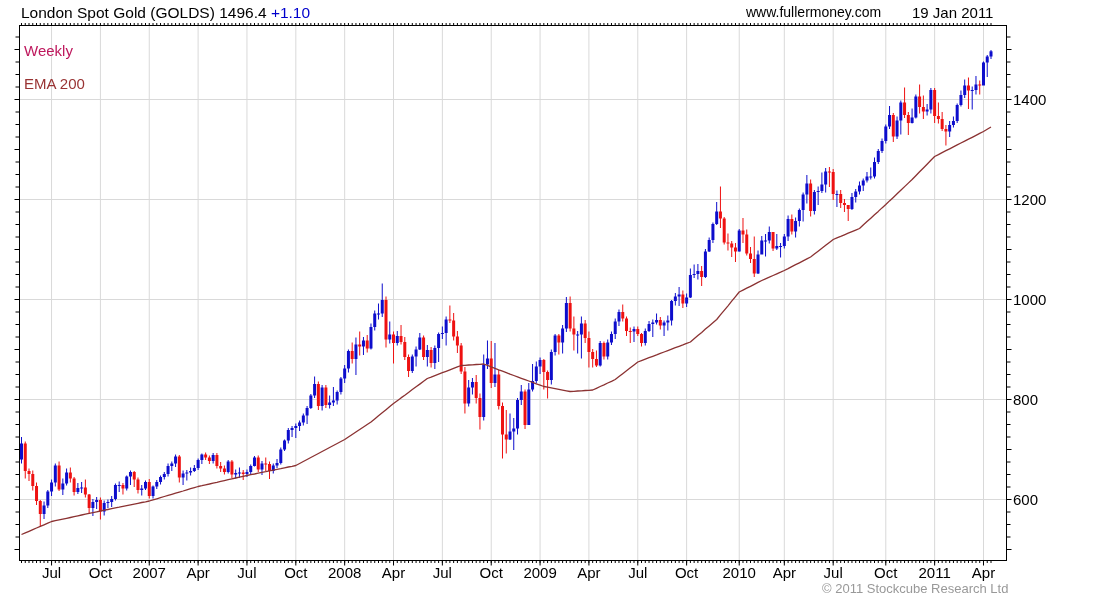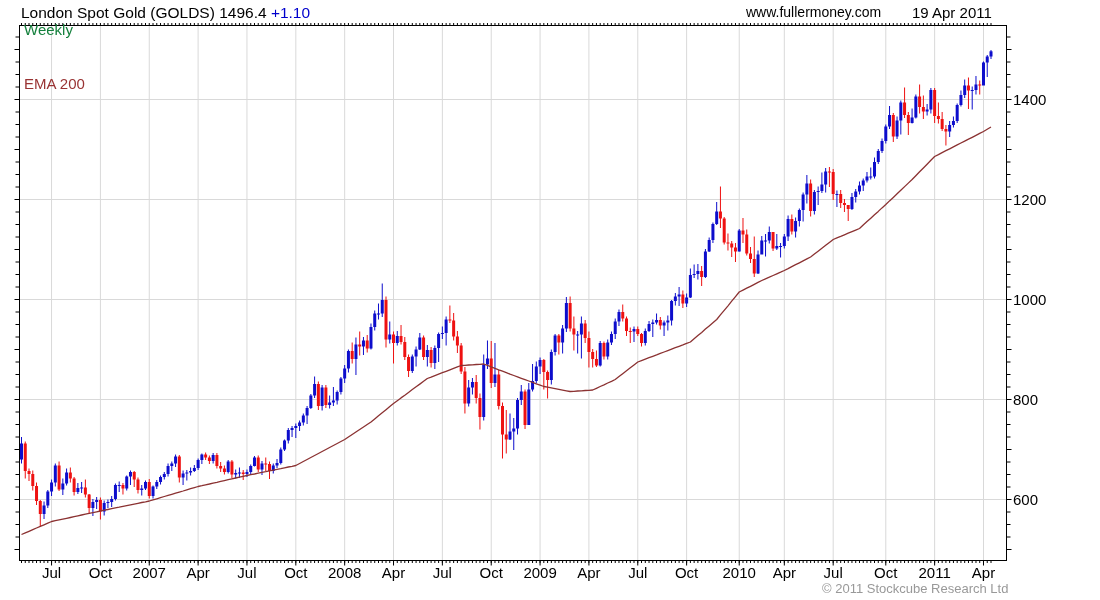--- a/index.html
+++ b/index.html
@@ -3,33 +3,33 @@
 <meta charset="utf-8">
 <style>
   html,body{margin:0;padding:0;background:#fff;}
   .page{position:relative;width:1055px;height:600px;background:#ffffff;overflow:hidden;
         font-family:"Liberation Sans","DejaVu Sans",sans-serif;}
   .hdr-left{position:absolute;left:21px;top:4px;font-size:15.5px;color:#000;white-space:pre;}
   .hdr-change{color:#0000cc;}
   .hdr-site{position:absolute;left:746px;top:4px;font-size:14px;color:#000;}
   .hdr-date{position:absolute;left:912px;top:4px;font-size:15px;color:#000;}
   .legend{position:absolute;left:24px;font-size:15px;line-height:17px;}
-  .legend-weekly{top:21px;color:#15803d;}
+  .legend-weekly{top:42px;color:#be185d;}
   .legend-ema{top:47px;color:#993333;margin-top:28px;}
   .copyright{position:absolute;left:822px;top:581px;font-size:13px;color:#999999;}
   svg{position:absolute;left:0;top:0;}
   svg text{font-family:"Liberation Sans","DejaVu Sans",sans-serif;}
 </style>
 </head>
 <body>
 
 <div class="page">
   <div class="hdr-left"><span>London Spot Gold (GOLDS) 1496.4 </span><span class="hdr-change">+1.10</span></div>
   <div class="hdr-site">www.fullermoney.com</div>
-  <div class="hdr-date">19 Apr 2011</div>
+  <div class="hdr-date">19 Jan 2011</div>
 
   <svg id="chart-svg" width="1100" height="600">
       <line x1="19.5" x2="1006.5" y1="499.5" y2="499.5" stroke="#d9d9d9" stroke-width="1"></line>
       <line x1="19.5" x2="1006.5" y1="399.5" y2="399.5" stroke="#d9d9d9" stroke-width="1"></line>
       <line x1="19.5" x2="1006.5" y1="299.5" y2="299.5" stroke="#d9d9d9" stroke-width="1"></line>
       <line x1="19.5" x2="1006.5" y1="199.5" y2="199.5" stroke="#d9d9d9" stroke-width="1"></line>
       <line x1="19.5" x2="1006.5" y1="99.5" y2="99.5" stroke="#d9d9d9" stroke-width="1"></line>
       <line x1="51.56201550387597" x2="51.56201550387597" y1="25.5" y2="560.5" stroke="#d9d9d9" stroke-width="1"></line>
       <line x1="100.41279069767442" x2="100.41279069767442" y1="25.5" y2="560.5" stroke="#d9d9d9" stroke-width="1"></line>
       <line x1="149.26356589147287" x2="149.26356589147287" y1="25.5" y2="560.5" stroke="#d9d9d9" stroke-width="1"></line>

